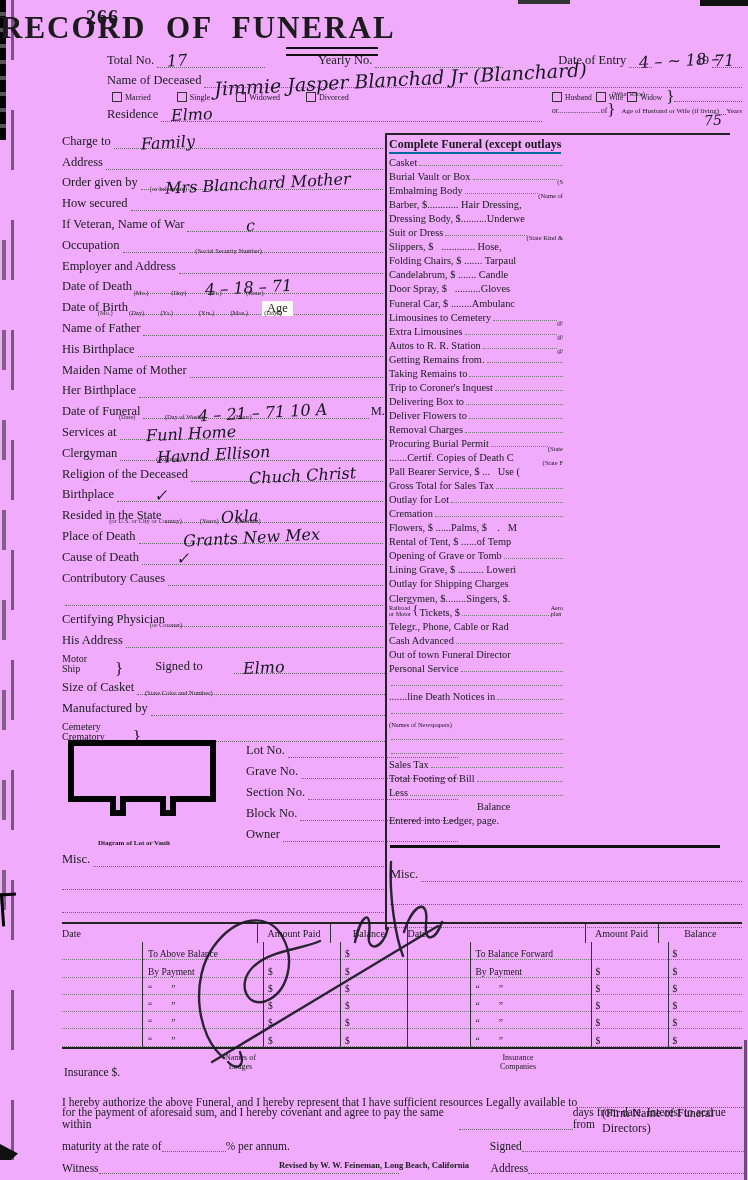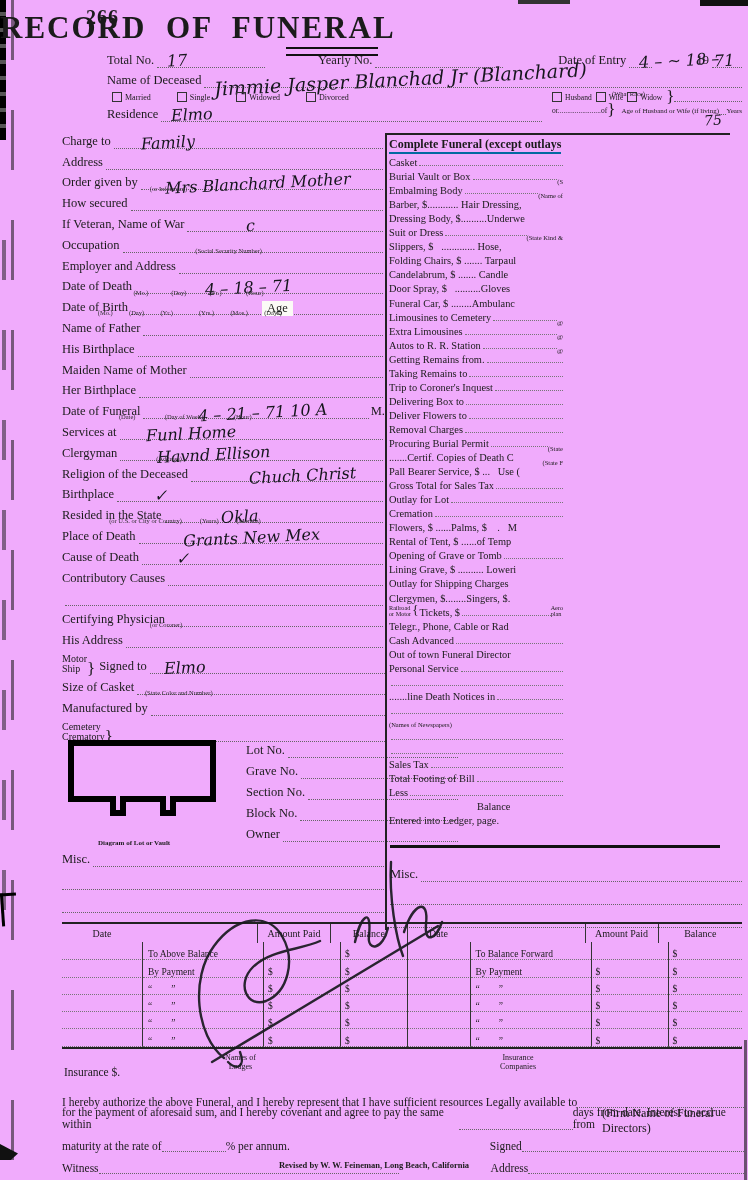--- a/index.html
+++ b/index.html
@@ -39,21 +39,21 @@
   .flabel{white-space:nowrap;padding-right:3px;}
   .fline{flex:1;border-bottom:1px dotted #666;position:relative;height:15px;}
   .fval{position:absolute;bottom:-4px;left:6%;font-family:"DejaVu Serif",serif;font-style:italic;
         font-size:16px;color:#15151c;transform:rotate(-3deg);white-space:nowrap;}
   .fmid{position:absolute;left:52%;bottom:-2px;font-size:12.5px;background:#fbfaf6;padding:0 5px;}
   .sufx{font-size:12.5px;padding-left:2px;}
   .subnote{position:absolute;left:0;top:15px;font-size:6.5px;white-space:pre;color:#2c2c2c;z-index:2;}
   .v10 .fval{left:10%;} .v14 .fval{left:14%;} .v18 .fval{left:18%;} .v24 .fval{left:24%;}
   .v26 .fval{left:26%;} .v28 .fval{left:28%;} .v30 .fval{left:30%;}
   .stack{display:flex;flex-direction:column;font-size:10px;line-height:10px;justify-content:flex-end;}
-  .tworow{height:26px;}
+  .tworow{height:26px;gap:28px;}
   
   #diagram{left:62px;top:735px;width:323px;height:108px;}
   #diagram-caption{left:36px;top:104px;font-size:7px;font-weight:bold;}
   #lotcol{left:184px;top:2px;width:212px;}
   #lotcol .lrow{height:21px;}
   #misc-left{left:62px;top:843px;width:322px;}
   .miscrow{display:flex;align-items:flex-end;font-size:12.5px;height:24px;}
   .dotline{height:22px;border-bottom:1px dotted #666;}
   
   #rc-topline{left:385px;top:133px;width:345px;height:2px;background:#222;}
@@ -83,21 +83,21 @@
   .thead{display:flex;font-size:10px;height:19px;align-items:center;}
   .trow{display:flex;height:17.3px;font-size:9.5px;align-items:flex-end;}
   .cdate{width:80px;border-right:1.2px solid #333;border-bottom:1px dotted #777;height:100%;}
   .rt .cdate{width:62px;}
   .cdesc{width:115px;border-bottom:1px dotted #777;height:100%;padding-left:5px;white-space:pre;
          display:flex;align-items:flex-end;}
   .camt{width:72px;border-left:1.2px solid #333;border-bottom:1px dotted #777;height:100%;
         padding-left:4px;display:flex;align-items:flex-end;}
   .cbal{flex:1;border-left:1.2px solid #333;border-bottom:1px dotted #777;height:100%;
         padding-left:4px;display:flex;align-items:flex-end;}
-  .hdate{width:80px;text-align:center;}
+  .hdate{width:80px;}
   .rt .hdate{width:62px;}
   .hdesc{width:115px;}
   .hamt{width:72px;text-align:center;border-left:1.2px solid #333;height:100%;display:flex;align-items:center;justify-content:center;}
   .hbal{flex:1;text-align:center;border-left:1.2px solid #333;height:100%;display:flex;align-items:center;justify-content:center;}
   
   #insurance-row{left:62px;top:1048px;width:680px;height:34px;font-size:11.5px;}
   .tinylbl{font-size:8px;line-height:8.5px;text-align:center;}
   #agreement{left:62px;top:1086px;width:682px;font-size:11.5px;}
   .agrow{display:flex;align-items:flex-end;height:22px;}
   .agrow .lead{height:14px;}

